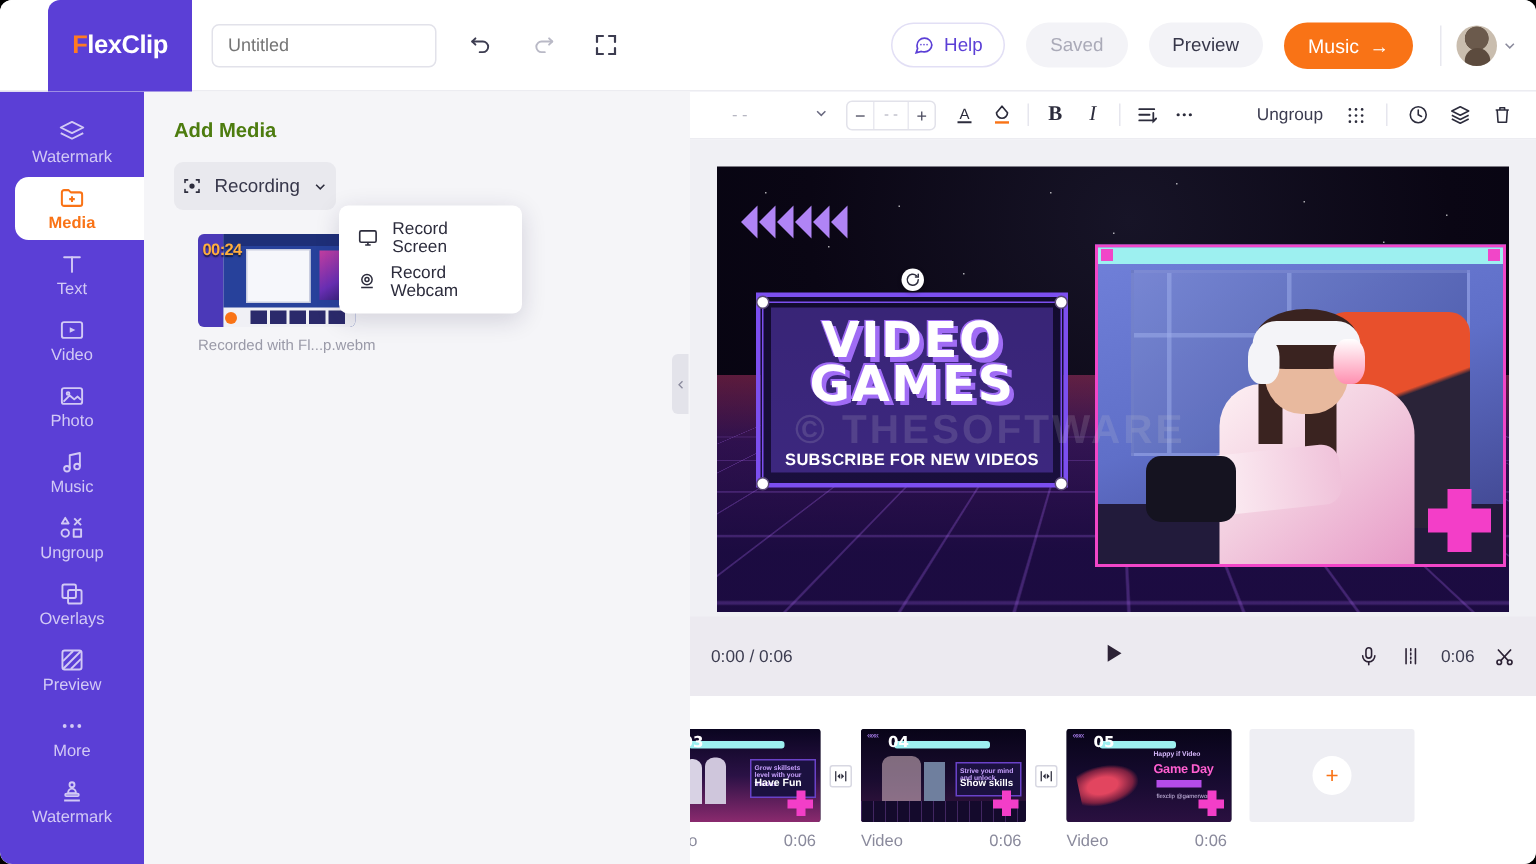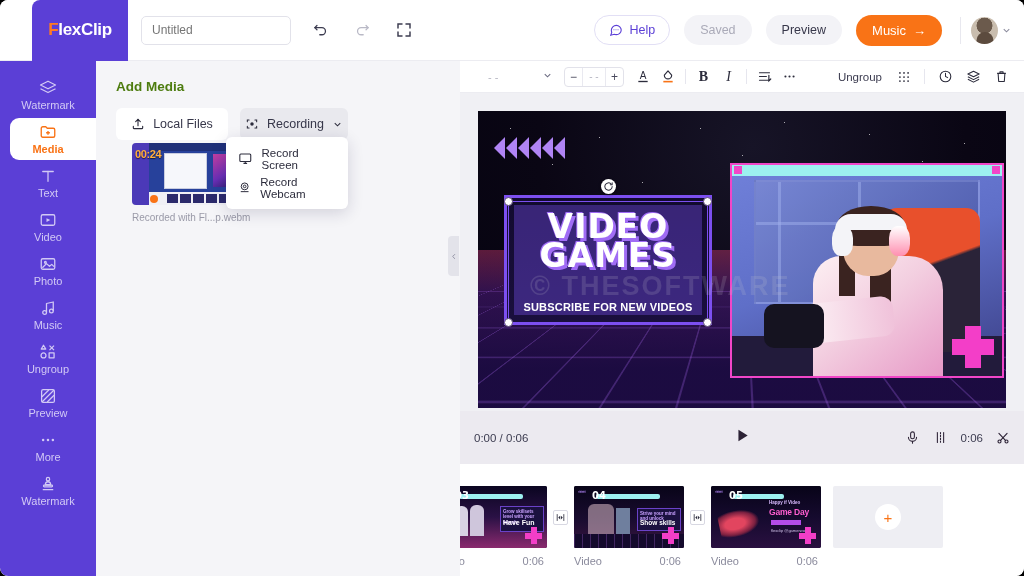--- a/index.html
+++ b/index.html
@@ -102,21 +102,21 @@
   .panel-title { font-size: 13.5px; font-weight: 700; color: #4d7c0f; margin-bottom: 14px; }
   .panel-btn-row { display: flex; gap: 12px; }
   .pbtn {
     display: flex; align-items: center; justify-content: center; gap: 8px;
     height: 32px; border-radius: 6px; background: #fff; border: none;
     font-size: 12.5px; color: #37374a; cursor: pointer;
     font-family: "Liberation Sans", sans-serif;
   }
   .pbtn.local { width: 112px; }
   .pbtn.rec { width: 108px; background: #e9e9ee; position: relative; }
-  .media-item { margin-top: 3px; width: 105px; padding-left: 16px; }
+  .media-item { margin-top: 16px; width: 105px; padding-left: 16px; }
   .media-thumb {
     width: 105px; height: 62px; border-radius: 4px;
     background: #e5e5ea; position: relative; overflow: hidden;
   }
   .mt-left { position: absolute; left: 0; top: 0; width: 17px; height: 100%; background: #4b39b8; }
   .mt-body { position: absolute; left: 17px; top: 0; right: 0; bottom: 0; background: #27419b; }
   .mt-topbar { position: absolute; left: 17px; top: 0; right: 0; height: 8px; background: #1e2f78; }
   .mt-win { position: absolute; left: 32px; top: 10px; width: 43px; height: 36px; background: #f6f7fb;
     border: 1px solid #c9cde0; }
   .mt-right { position: absolute; right: 2px; top: 11px; width: 22px; height: 33px;
@@ -412,20 +412,27 @@
           <polygon points="6 3 9 8 3 8"></polygon>
           <line x1="14" y1="3.5" x2="20" y2="9.5"></line>
           <line x1="20" y1="3.5" x2="14" y2="9.5"></line>
           <circle cx="6" cy="16.5" r="3.3"></circle>
           <rect x="13.5" y="13.2" width="6.6" height="6.6"></rect>
         </svg>
       <span class="lbl">Ungroup</span>
     </div>
     <div class="side-item">
       <svg class="ic" viewBox="0 0 24 24" fill="none" stroke="currentColor" stroke-width="1.7" stroke-linejoin="round">
+          <rect x="3.5" y="3.5" width="12" height="12" rx="1.5"></rect>
+          <rect x="8.5" y="8.5" width="12" height="12" rx="1.5"></rect>
+        </svg>
+      <span class="lbl">Overlays</span>
+    </div>
+    <div class="side-item">
+      <svg class="ic" viewBox="0 0 24 24" fill="none" stroke="currentColor" stroke-width="1.7" stroke-linejoin="round">
           <rect x="3.5" y="3.5" width="17" height="17" rx="2"></rect>
           <line x1="4" y1="20" x2="20" y2="4"></line>
           <line x1="11" y1="20" x2="20" y2="11"></line>
           <line x1="4" y1="13" x2="13" y2="4"></line>
         </svg>
       <span class="lbl">Preview</span>
     </div>
     <div class="side-item">
       <svg class="ic" viewBox="0 0 24 24" fill="currentColor">
           <circle cx="5.5" cy="12" r="1.7"></circle>
@@ -441,28 +448,20 @@
           <rect x="6" y="13.5" width="12" height="2.2" rx="1"></rect>
           <line x1="5" y1="19.5" x2="19" y2="19.5"></line>
         </svg>
       <span class="lbl">Watermark</span>
     </div>
   </div>
 
   <div class="panel">
     <div class="panel-title">Add Media</div>
     <div class="panel-btn-row">
-      <button class="pbtn local">
-        <svg width="14" height="14" viewBox="0 0 24 24" fill="none" stroke="#2c2c3c" stroke-width="1.9" stroke-linecap="round" stroke-linejoin="round">
-            <polyline points="8 8 12 4 16 8"></polyline>
-            <line x1="12" y1="4" x2="12" y2="15"></line>
-            <path d="M4 16v3a1 1 0 0 0 1 1h14a1 1 0 0 0 1-1v-3"></path>
-          </svg>
-        <span>Local Files</span>
-      </button>
       <button class="pbtn rec">
         <svg width="14" height="14" viewBox="0 0 24 24" fill="none" stroke="#2c2c3c" stroke-width="1.8" stroke-linecap="round">
             <circle cx="12" cy="12" r="3" fill="#2c2c3c" stroke="none"></circle>
             <path d="M4 8V5h3M20 8V5h-3M4 16v3h3M20 16v3h-3"></path>
           </svg>
         <span>Recording</span>
         <svg width="11" height="11" viewBox="0 0 24 24" fill="none" stroke="#2c2c3c" stroke-width="2.2">
             <polyline points="6 9 12 15 18 9"></polyline>
           </svg>
       </button>

